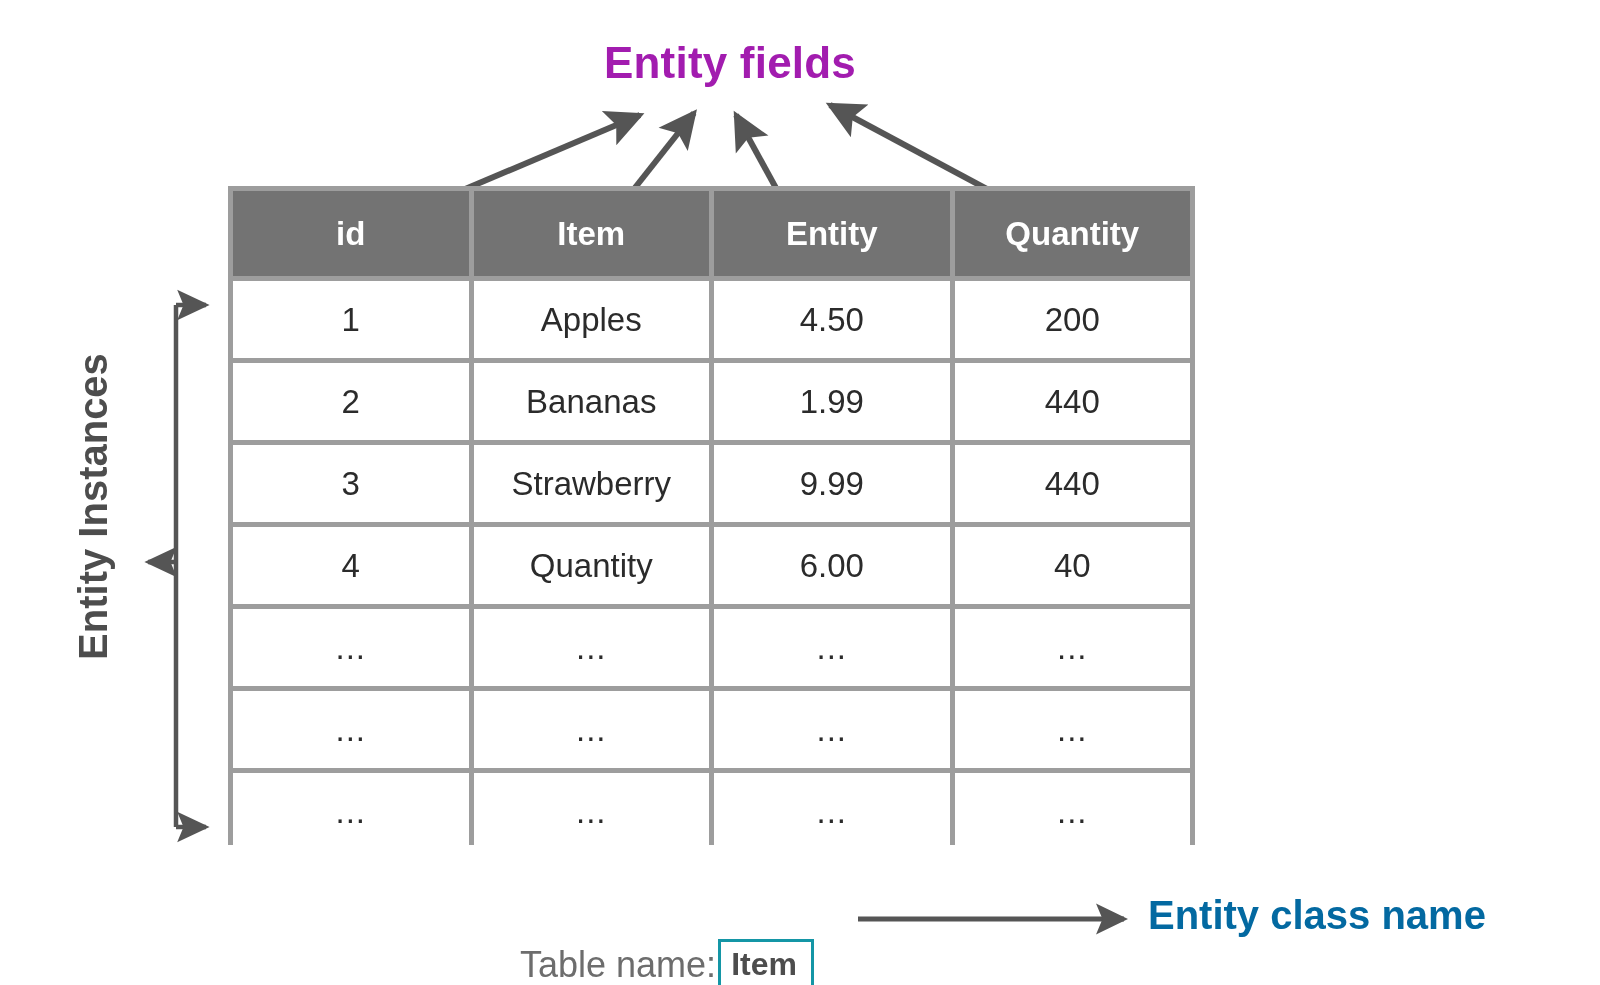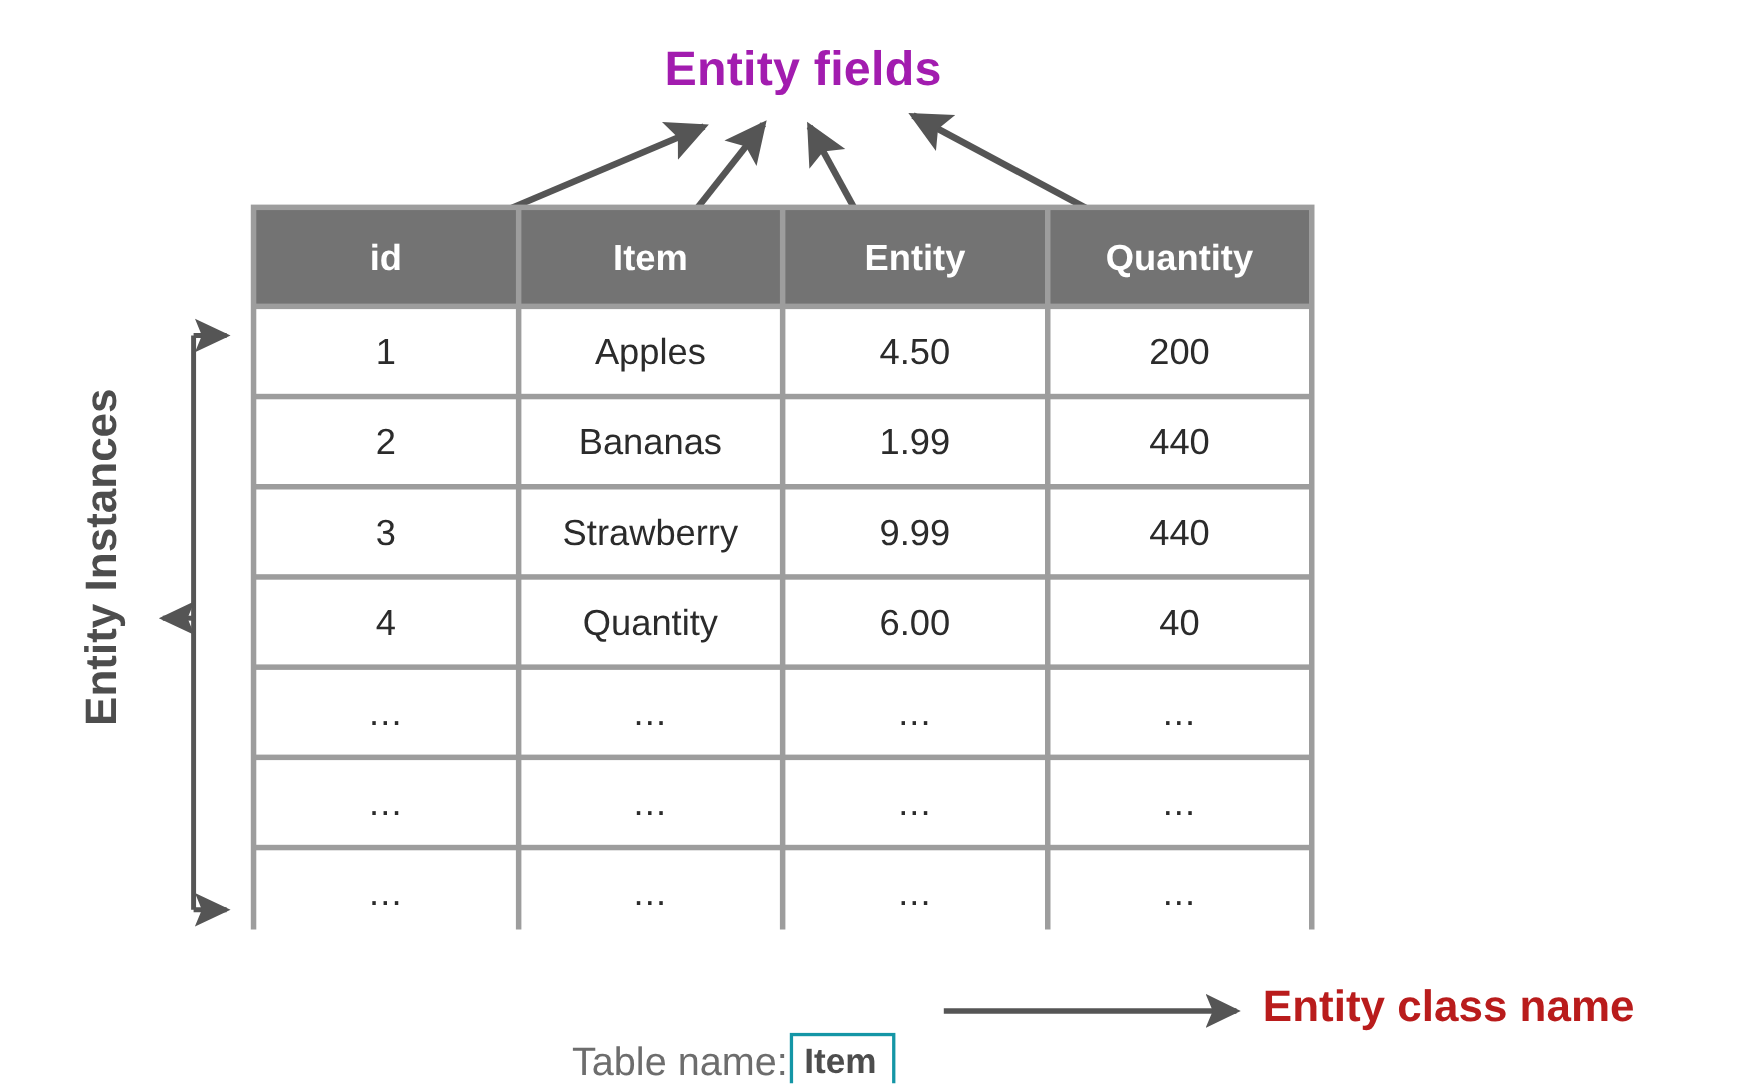--- a/index.html
+++ b/index.html
@@ -124,21 +124,21 @@
     font-weight: bold;
     color: #4d4d4d;
     line-height: 1;
   }
   #entity-class-name {
     position: absolute;
     left: 1148px;
     top: 893px;
     font-size: 40px;
     font-weight: bold;
-    color: #b91c1c;
+    color: #0369a1;
     white-space: nowrap;
   }
 </style>
 </head>
 <body>
 
 <div id="stage">
 
   <div id="title">Entity fields</div>
 

